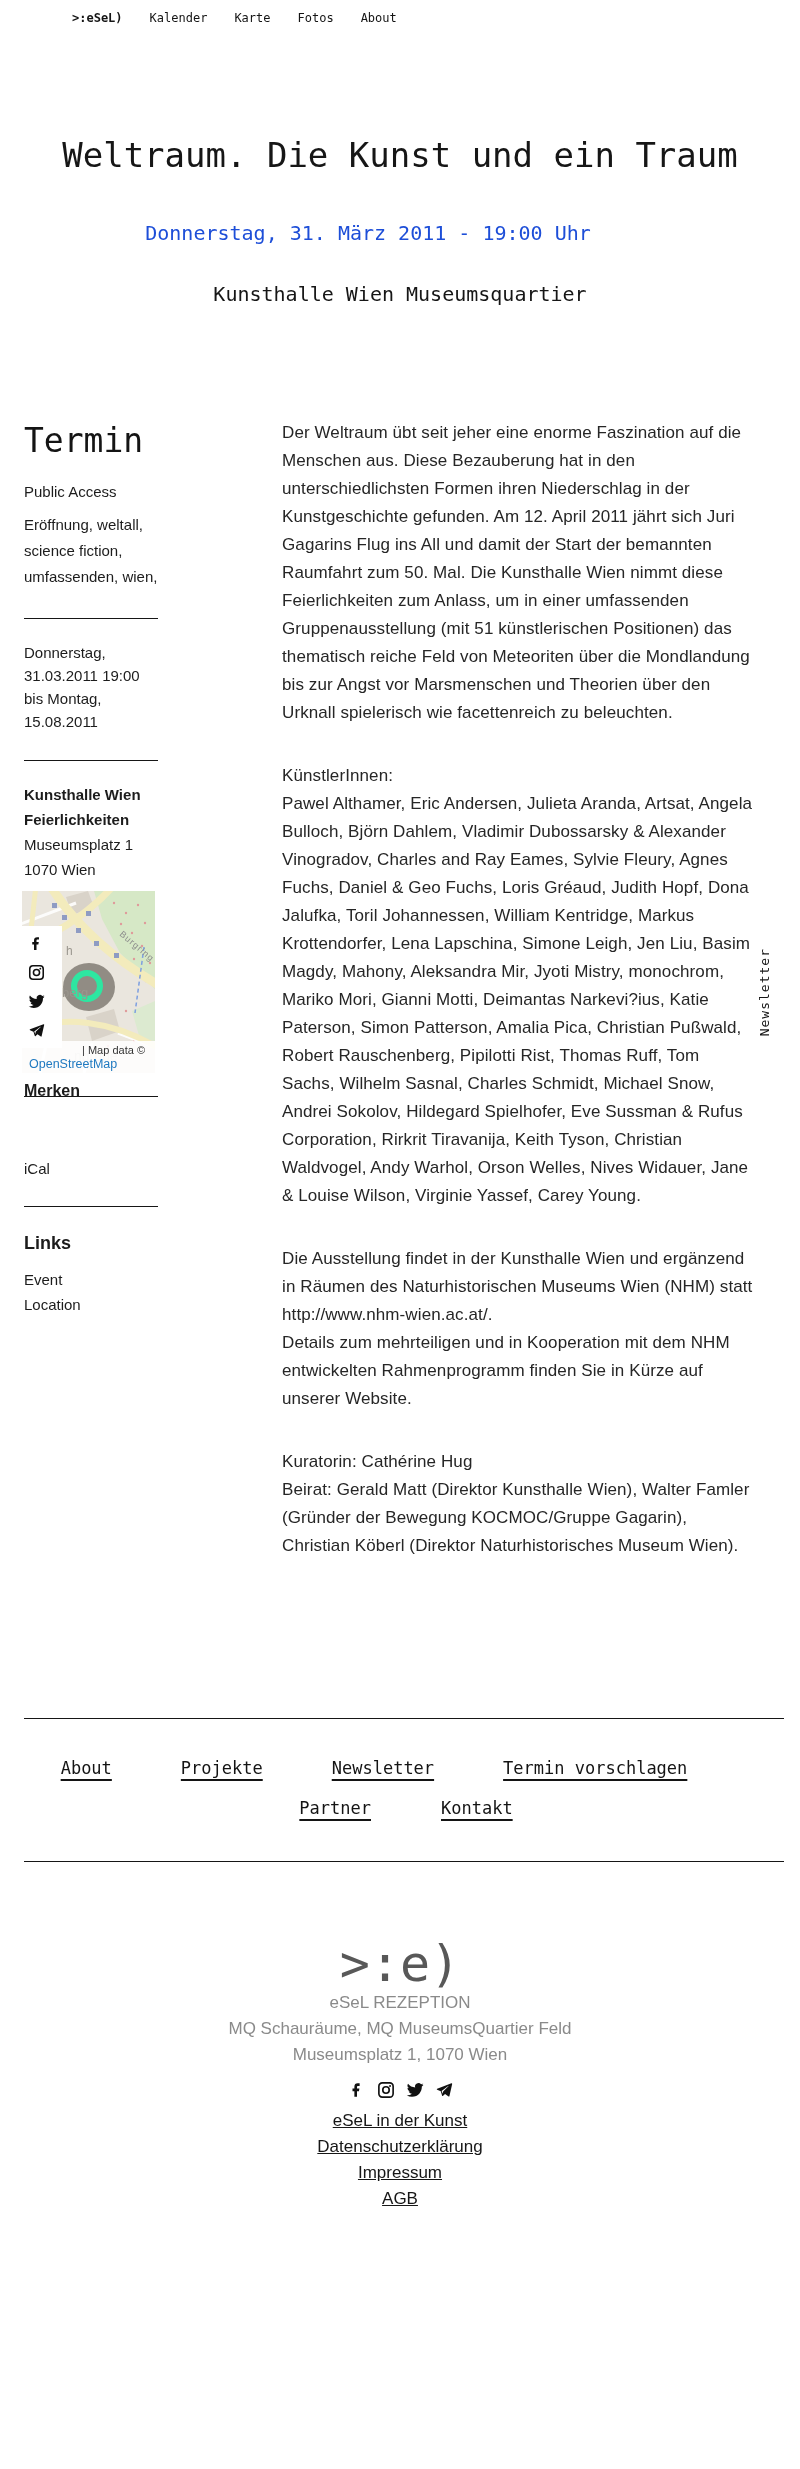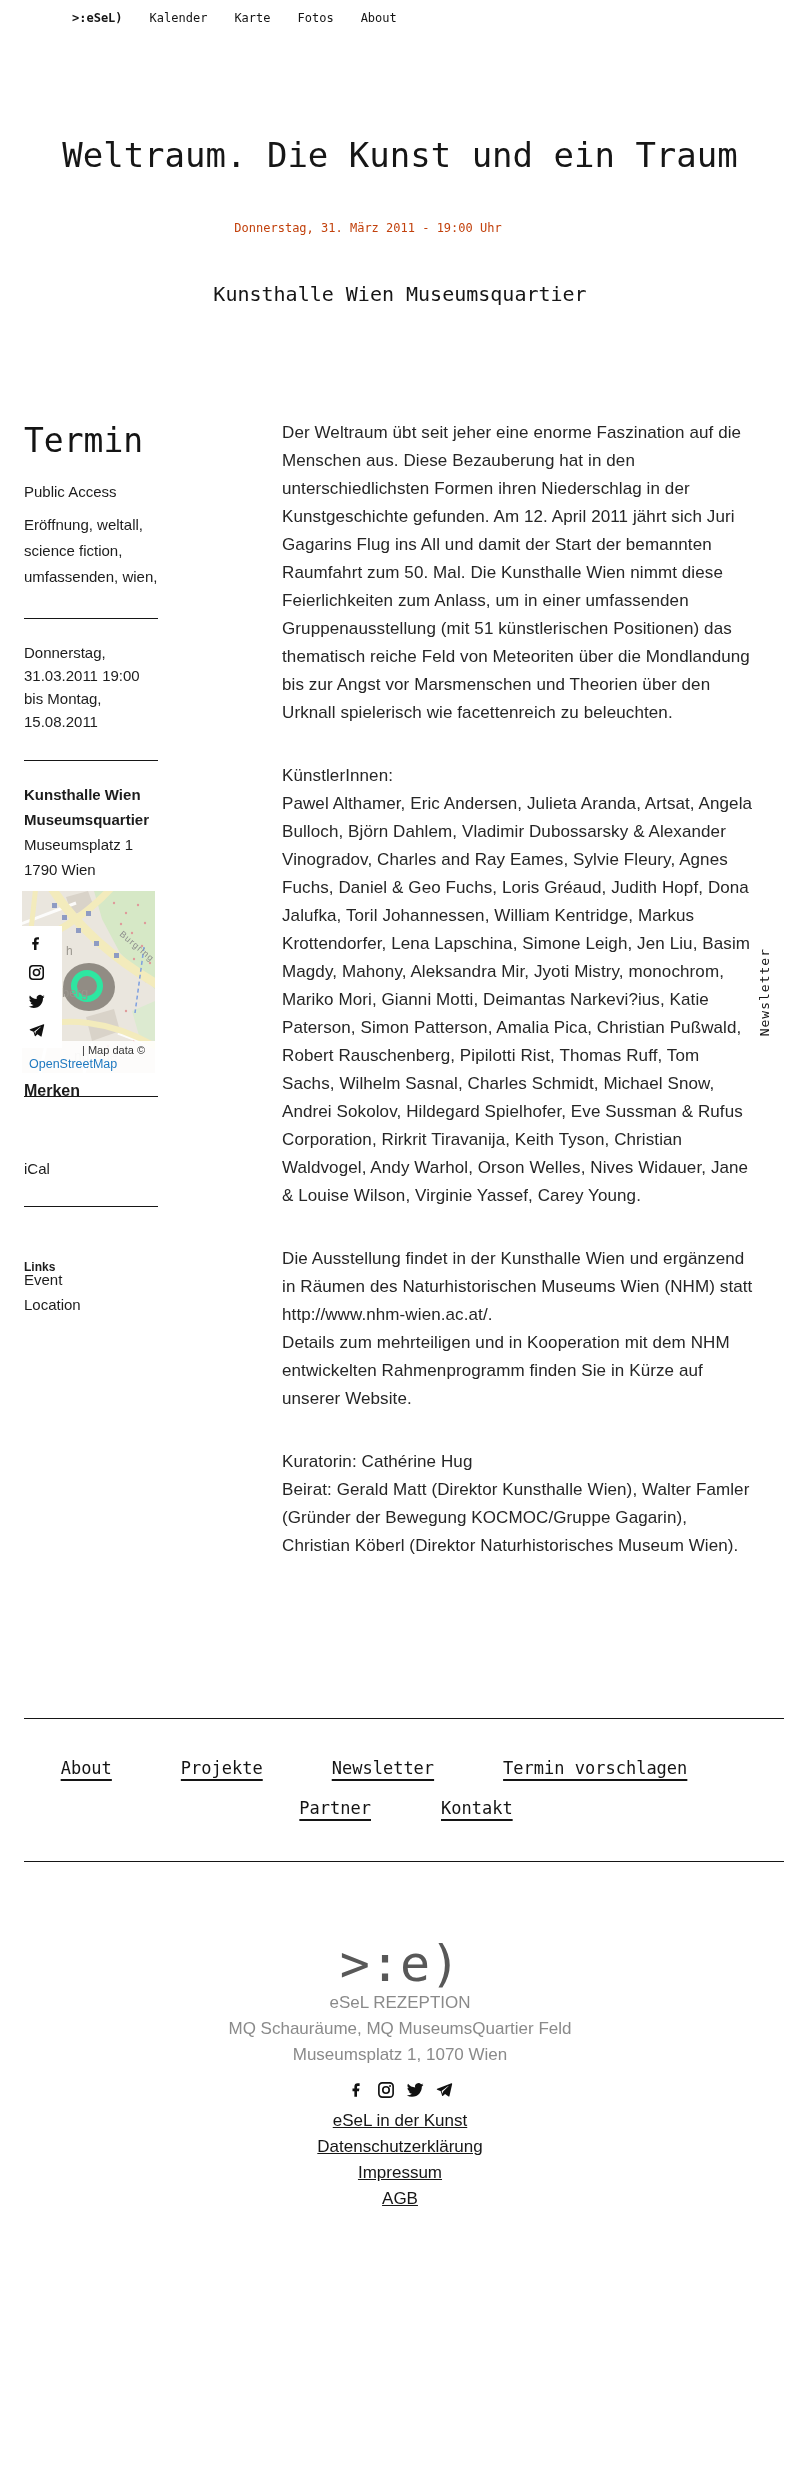--- a/index.html
+++ b/index.html
@@ -10,36 +10,36 @@
   .mono{font-family:"DejaVu Sans Mono",monospace;}
   .abs{position:absolute;}
 
   
   .topnav{top:12px;left:72px;display:flex;gap:27px;font-size:12px;line-height:1;color:#141414;}
   .topnav .logo{font-weight:bold;}
   .topnav a{color:#141414;text-decoration:none;cursor:pointer;}
 
   
   .page-title{top:137px;left:0;width:800px;text-align:center;font-size:34px;line-height:1.1;color:#161616;font-weight:normal;margin:0;}
-  .event-date{top:221px;left:0;width:736px;text-align:center;font-size:12px;color:#c2410c;}
+  .event-date{top:221px;left:0;width:736px;text-align:center;font-size:20px;color:#1d4ed8;}
   .event-venue{top:282px;left:0;width:800px;text-align:center;font-size:20px;color:#161616;}
 
   
   .sb{left:24px;width:138px;font-size:15px;line-height:23px;color:#1c1c1c;}
   .sb-termin{top:424px;font-size:33px;line-height:1;font-weight:normal;margin:0;color:#141414;}
   .sb-access{top:480px;}
   .sb-tags{top:512px;line-height:26px;}
   .sb-hr{left:24px;width:134px;height:0;border-top:1px solid #161616;}
   .hr1{top:618px;} .hr2{top:760px;} .hr3{top:1096px;} .hr4{top:1206px;}
   .sb-daterange{top:641px;line-height:23px;}
   .sb-venueblock{top:782px;line-height:25px;}
   .sb-venueblock .b{font-weight:bold;}
   .sb-merken{top:1079px;font-weight:bold;font-size:16px;}
   .sb-ical{top:1157px;}
-  .sb-linksh{top:1232px;font-weight:bold;font-size:12px;margin-top:24px;}
+  .sb-linksh{top:1232px;font-weight:bold;font-size:18px;}
   .sb-event{top:1268px;}
   .sb-location{top:1293px;}
   .sb a{color:#1c1c1c;text-decoration:none;cursor:pointer;}
 
   
   .map{left:22px;top:891px;width:133px;height:182px;overflow:hidden;background:#eae6de;}
   .map svg{display:block;}
   .map-attrib{position:absolute;left:0;bottom:0;width:100%;background:rgba(255,255,255,.88);
     font-size:11px;line-height:14px;color:#333;padding:2px 0 2px 0;}
   .map-attrib .l1{text-align:right;padding-right:10px;}
@@ -94,23 +94,23 @@
 <div class="abs event-venue mono">Kunsthalle Wien Museumsquartier</div>
 
 <h2 class="abs sb sb-termin mono">Termin</h2>
 <div class="abs sb sb-access">Public Access</div>
 <div class="abs sb sb-tags">Eröffnung, weltall, science fiction, umfassenden, wien,</div>
 <div class="abs sb-hr hr1"></div>
 <div class="abs sb sb-daterange">Donnerstag, 31.03.2011 19:00 bis Montag, 15.08.2011</div>
 <div class="abs sb-hr hr2"></div>
 <div class="abs sb sb-venueblock">
   <div class="b">Kunsthalle Wien</div>
-  <div class="b">Museumsquartier</div>
+  <div class="b">Feierlichkeiten</div>
   <div>Museumsplatz 1</div>
-  <div>1790 Wien</div>
+  <div>1070 Wien</div>
 </div>
 
 <div class="abs map">
   <svg width="133" height="182" viewBox="0 0 133 182" xmlns="http://www.w3.org/2000/svg">
     <rect width="133" height="182" fill="#eae6de"></rect>
     <polygon points="72,0 133,0 133,98 98,62 80,28" fill="#d6e8c6"></polygon>
     <polygon points="110,120 133,110 133,150 118,148" fill="#dcead0"></polygon>
     <g fill="#e09a9a">
       <circle cx="92" cy="12" r="1.2"></circle>
         <circle cx="104" cy="22" r="1.2"></circle>

